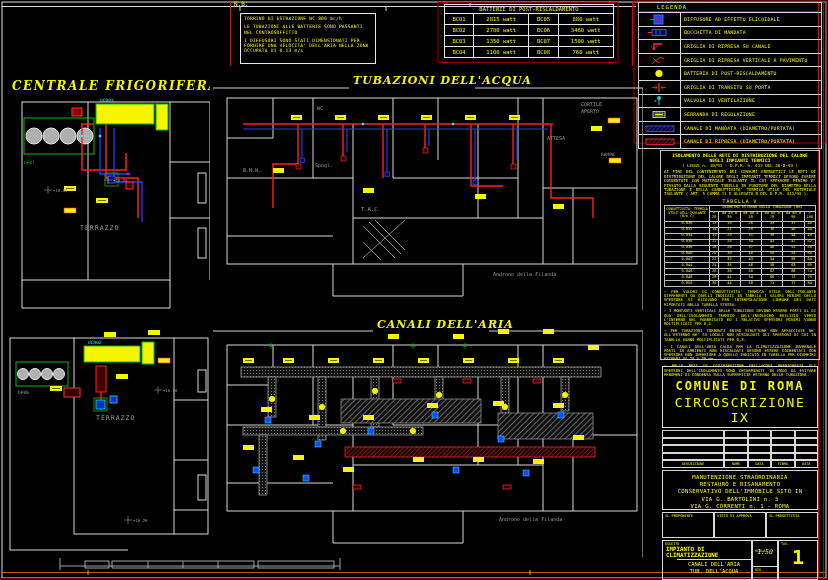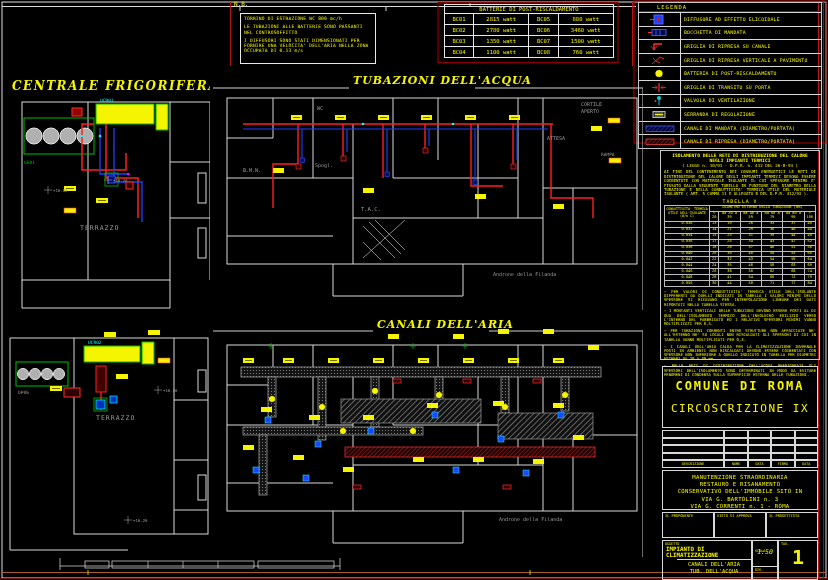--- a/index.html
+++ b/index.html
@@ -31,21 +31,21 @@
   #iso .tt{font-size:4.8px;text-align:center;margin:2px 0 1px 0;letter-spacing:1px;}
   #iso table{border-collapse:collapse;width:100%;}
   #iso th,#iso td{border:0.5px solid #bdbdbd;color:#f5f500;font-size:3.6px;font-weight:normal;
                   padding:0.5px 0;text-align:center;line-height:1.1;}
   #iso th.corner{font-size:3.3px;width:44px;}
   .iso-note{font-size:3.9px;line-height:1.1;text-align:justify;margin-top:2.5px;color:#f5f500;}
   
   .tb-box{border:1px solid #d8d8d8;box-sizing:border-box;}
   #comune{left:662px;top:366px;width:156px;height:62px;text-align:center;}
   #comune .big{font-size:12px;letter-spacing:2px;margin-top:12px;font-weight:bold;}
-  #comune .sub{font-size:11px;letter-spacing:1.5px;margin-top:9px;}
+  #comune .sub{font-size:13px;letter-spacing:1.5px;margin-top:2px;}
   #revgrid{left:662px;top:430px;width:156px;height:38px;display:grid;
            grid-template-columns:40% 15% 15% 15% 15%;grid-template-rows:repeat(4,1fr) 8px;}
   #revgrid div{border:0.5px solid #d8d8d8;font-size:3.4px;display:flex;align-items:center;justify-content:center;}
   #oggetto{left:662px;top:470px;width:156px;height:40px;text-align:center;padding-top:3px;}
   #oggetto div{font-size:5.6px;line-height:7.2px;letter-spacing:.3px;}
   #sigrow{left:662px;top:512px;width:156px;height:26px;display:grid;grid-template-columns:1fr 1fr 1fr;}
   #sigrow div{border:1px solid #d8d8d8;font-size:3.6px;padding:1px 0 0 2px;}
   #cart{left:662px;top:540px;width:156px;height:32px;display:grid;grid-template-columns:90px 26px 40px;}
   #cart .cell{border:1px solid #d8d8d8;box-sizing:border-box;position:relative;}
   .tiny{font-size:3.4px;position:absolute;top:1px;left:2px;color:#f5f500;}

